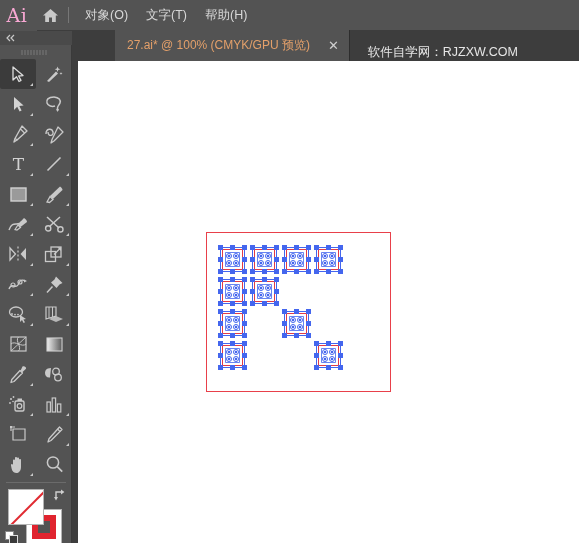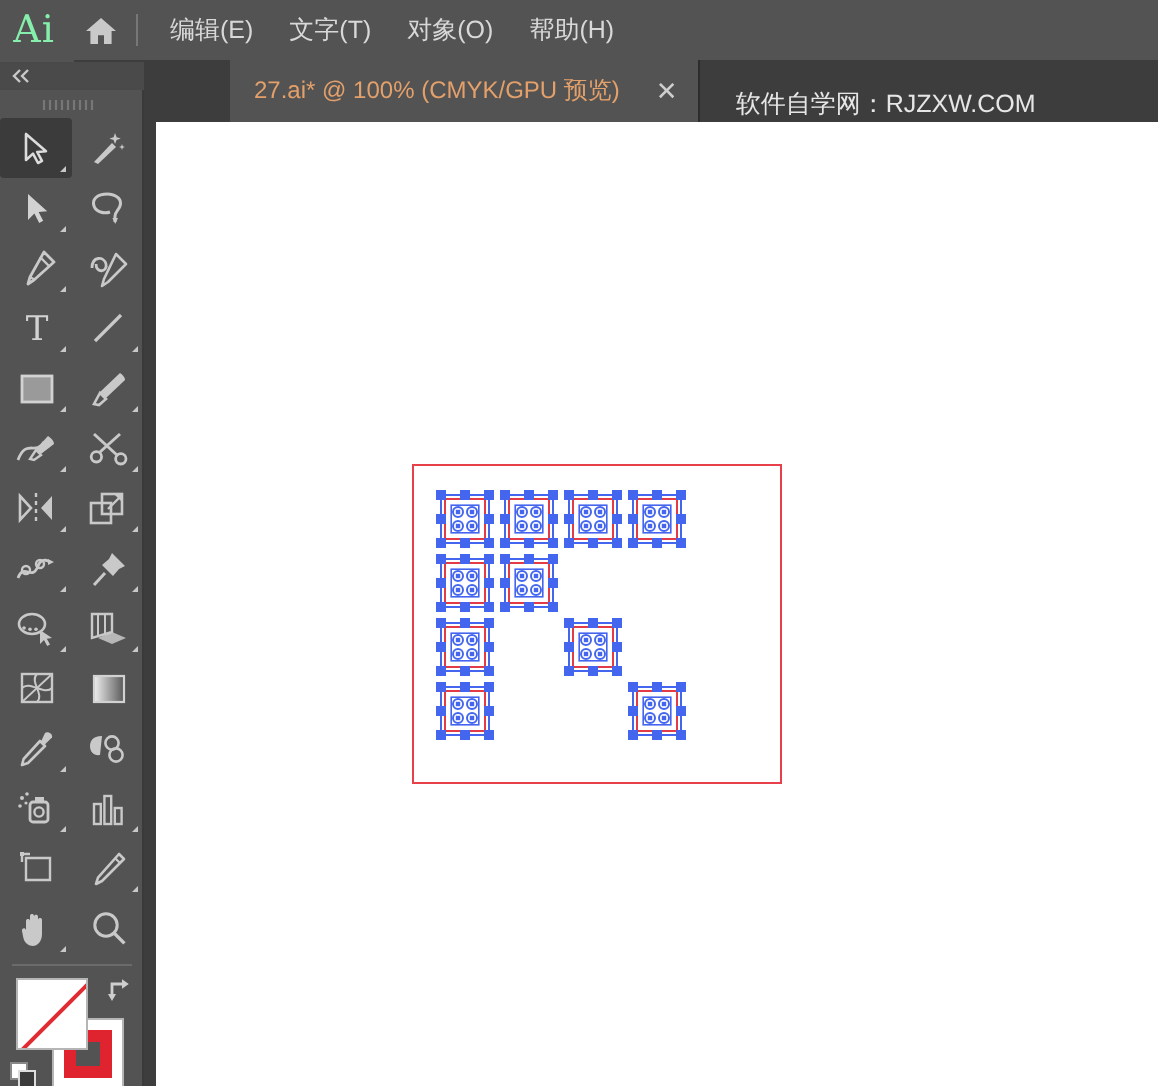--- a/index.html
+++ b/index.html
@@ -18,21 +18,21 @@
   
   #menubar {
     position: absolute; left: 0; top: 0;
     width: 579px; height: 30px;
     background: #535353;
     display: flex; align-items: center;
   }
   #ai-logo {
     width: 34px; height: 30px;
     display: flex; align-items: center; justify-content: center;
-    color: #86efac;
+    color: #f9a8d4;
     font-size: 19px;
     font-family: "DejaVu Serif", serif;
     letter-spacing: 0.5px;
   }
   #home-icon-wrap {
     width: 32px; height: 30px;
     display: flex; align-items: center; justify-content: center;
   }
   .menu-divider {
     width: 1px; height: 16px;
@@ -224,23 +224,22 @@
 
   <div id="menubar">
     <div id="ai-logo">Ai</div>
     <div id="home-icon-wrap">
       <svg width="17" height="15" viewBox="0 0 17 15" aria-hidden="true">
         <path d="M8.5 1 L16 7.5 L13.8 7.5 L13.8 14 L10 14 L10 9.6 L7 9.6 L7 14 L3.2 14 L3.2 7.5 L1 7.5 Z" fill="#c9c9c9"></path>
       </svg>
     </div>
     <div class="menu-divider"></div>
     <div id="menu-items">
-      <div class="menu-item">编辑(E)</div>
+      <div class="menu-item">对象(O)</div>
       <div class="menu-item">文字(T)</div>
-      <div class="menu-item">对象(O)</div>
       <div class="menu-item">帮助(H)</div>
     </div>
   </div>
 
   <div id="tabbar">
     <div id="tabbar-left-pad"></div>
     <div id="doc-tab">
       <span id="doc-tab-label">27.ai* @ 100% (CMYK/GPU 预览)</span>
       <span id="doc-tab-close">✕</span>
     </div>

